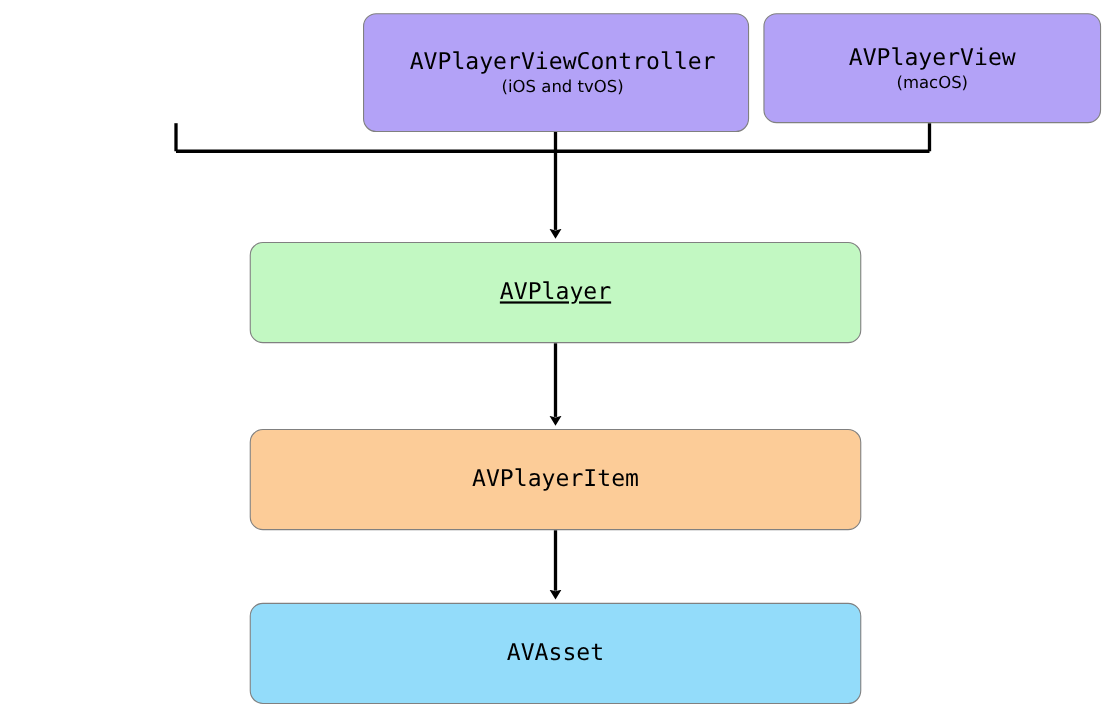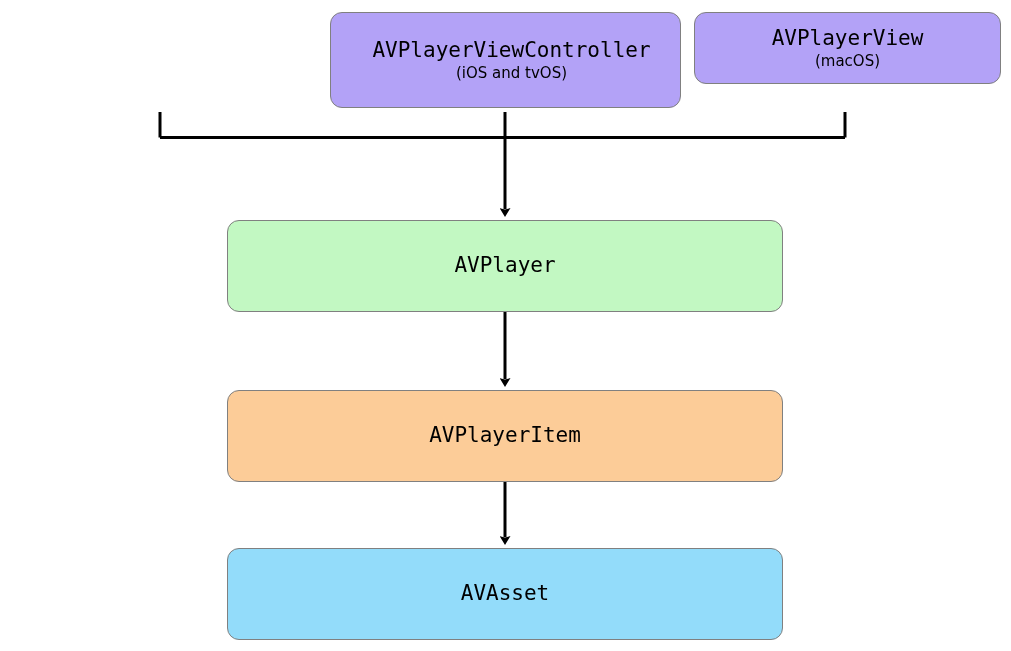--- a/index.html
+++ b/index.html
@@ -71,31 +71,31 @@
     <path d="M160,137.5 L845,137.5" stroke="#000000" stroke-width="3" fill="none"></path>
 
     <path d="M505,112 L505,209" stroke="#000000" stroke-width="3" fill="none" marker-end="url(#arrowhead)"></path>
 
     <path d="M505,312 L505,379" stroke="#000000" stroke-width="3" fill="none" marker-end="url(#arrowhead)"></path>
 
     <path d="M505,482 L505,537" stroke="#000000" stroke-width="3" fill="none" marker-end="url(#arrowhead)"></path>
   </svg>
 
 
-  <div class="node" style="left: 330px; top: 12px; width: 351px; height: 96px; background: rgb(179, 162, 247); border-color: rgb(128, 128, 128); padding-left: 12px;">
+  <div class="node" style="left: 330px; top: 12px; width: 351px; height: 108px; background: rgb(179, 162, 247); border-color: rgb(128, 128, 128); padding-left: 12px;">
     <span class="node-title">AVPlayerViewController</span>
     <span class="node-sub">(iOS and tvOS)</span>
   </div>
 
-  <div class="node" style="left: 694px; top: 12px; width: 307px; height: 72px; background: rgb(179, 162, 247); border-color: rgb(128, 128, 128);">
+  <div class="node" style="left: 694px; top: 12px; width: 307px; height: 100px; background: rgb(179, 162, 247); border-color: rgb(128, 128, 128);">
     <span class="node-title">AVPlayerView</span>
     <span class="node-sub">(macOS)</span>
   </div>
 
-  <div class="node" style="left: 227px; top: 220px; width: 556px; height: 92px; background: rgb(194, 248, 194); border-color: rgb(128, 128, 128);">
+  <div class="node" style="left: 227px; top: 220px; width: 556px; height: 92px; background: rgb(194, 248, 194); border-color: rgb(128, 128, 128); text-decoration: underline;">
     <span class="node-title">AVPlayer</span>
   </div>
 
   <div class="node" style="left: 227px; top: 548px; width: 556px; height: 92px; background: rgb(147, 220, 250); border-color: rgb(128, 128, 128);">
     <span class="node-title">AVAsset</span>
   </div>
 
   <div class="node" style="left: 227px; top: 390px; width: 556px; height: 92px; background: rgb(252, 204, 152); border-color: rgb(128, 128, 128);">
     <span class="node-title">AVPlayerItem</span>
   </div>

